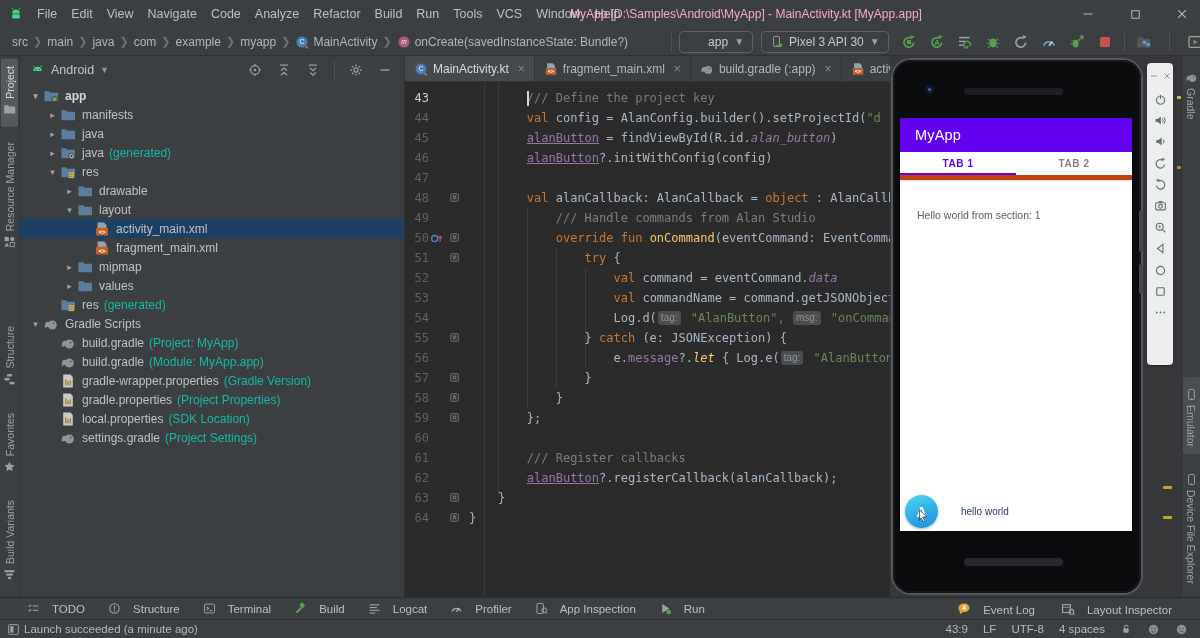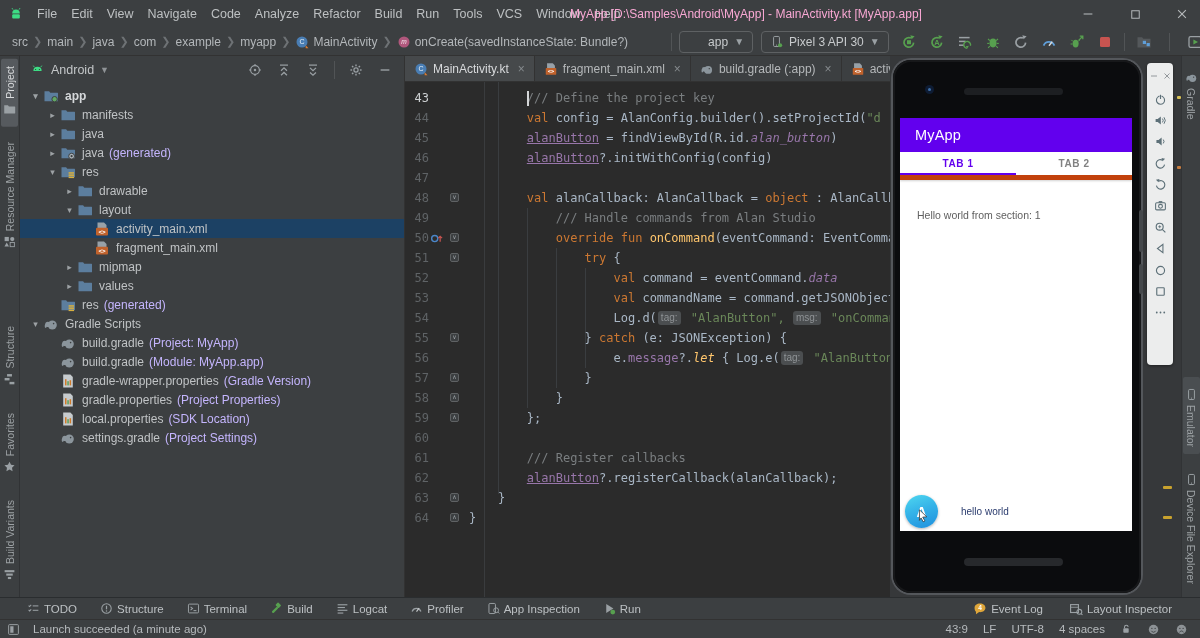--- a/index.html
+++ b/index.html
@@ -42,21 +42,21 @@
 
   
   .project { position:absolute; left:20px; top:0; width:385px; height:541px; background:#3c3f41; border-right:1px solid #323232; }
   .proj-head { height:28px; display:flex; align-items:center; padding:0 10px 0 10px; font-size:12.5px; color:#c3c6c8; }
   .proj-head .hicons { margin-left:auto; display:flex; align-items:center; gap:11px; }
   .tree { position:absolute; left:0; top:30px; right:0; bottom:0; overflow:hidden; font-size:12px; }
   .trow { display:flex; align-items:center; height:19px; color:#c0c3c5; white-space:nowrap; cursor:default; }
   .trow.sel { background:#1c4164; }
   .trow .arrow { width:15px; text-align:center; color:#9da2a5; font-size:9px; flex:none; }
   .trow .ic { margin-right:6px; }
-  .trow .note { color:#c4b5fd; margin-left:5px; }
+  .trow .note { color:#14b8a6; margin-left:5px; }
   .trow.bold { font-weight:bold; color:#d5d8da; }
 
   
   .editor { position:absolute; left:405px; top:0; width:485px; height:541px; background:#2b2b2b; overflow:hidden; }
   .tabs { position:absolute; left:0; top:0; right:0; height:26px; background:#3c3f41; border-bottom:1px solid #323232; display:flex; white-space:nowrap; }
   .tab { display:inline-flex; align-items:center; gap:5px; padding:0 9px; font-size:12px; color:#b5b8ba; border-right:1px solid #323232; cursor:default; }
   .tab.active { background:#46494b; color:#d8dadc; }
   .tab .x { color:#868b8e; font-size:12px; margin-left:4px; }
   .ebody { position:absolute; left:0; top:26px; right:0; bottom:0; overflow:hidden; }
   .gutter { position:absolute; left:0; top:0; width:80px; bottom:0; border-right:1px solid #3a3c3e; }
@@ -92,25 +92,25 @@
   .fab { position:absolute; left:5px; top:377px; width:33px; height:33px; border-radius:50%; background:linear-gradient(160deg,#4fd8f0 0%,#35b3e8 45%,#1f8fdd 100%); display:flex; align-items:center; justify-content:center; color:#fff; font-weight:bold; font-size:14px; box-shadow:0 1px 3px rgba(0,0,0,.3); }
   .fab-label { position:absolute; left:61px; top:388px; font-size:10px; color:#2b3c6e; }
   .pcursor { position:absolute; left:17px; top:389px; width:13px; height:17px; }
   .etoolbar { position:absolute; left:257px; top:7px; width:26px; height:302px; background:#eceded; border-radius:4px; box-shadow:0 1px 3px rgba(0,0,0,.4); display:flex; flex-direction:column; align-items:center; padding-top:3px; }
   .etoolbar .winrow { display:flex; gap:5px; margin:2px 0 4px; }
   .etoolbar .ic { margin:4.2px 0; }
   .mark { position:absolute; border-radius:1px; }
 
   
   .toolbar-bottom { position:absolute; left:0; top:597px; width:1200px; height:22px; background:#3c3f41; border-top:1px solid #2a2d2f; display:flex; align-items:center; font-size:11.5px; color:#bcc0c3; z-index:6; }
-  .bw-item { display:flex; align-items:center; gap:4px; margin-right:23px; cursor:default; white-space:nowrap; }
+  .bw-item { display:flex; align-items:flex-end; gap:12px; margin-right:23px; cursor:default; white-space:nowrap; }
   .toolbar-bottom .left-group { display:flex; margin-left:27px; }
   .toolbar-bottom .right-group { display:flex; margin-left:auto; padding-right:28px; gap:0px; }
   .statusbar { position:absolute; left:0; top:619px; width:1200px; height:19px; background:#3c3f41; border-top:1px solid #323232; display:flex; align-items:center; font-size:11.5px; color:#b6babd; z-index:6; }
-  .statusbar .msg { display:flex; align-items:center; gap:13px; margin-left:7px; }
+  .statusbar .msg { display:flex; align-items:center; gap:4px; margin-left:7px; }
   .statusbar .right { margin-left:auto; display:flex; align-items:center; gap:15px; padding-right:12px; }
 </style>
 </head>
 <body>
 
 <div class="app">
 
   <div class="titlebar">
     <span class="ic logo" style="width:16px;height:16px">
         <svg viewBox="0 0 16 16">

